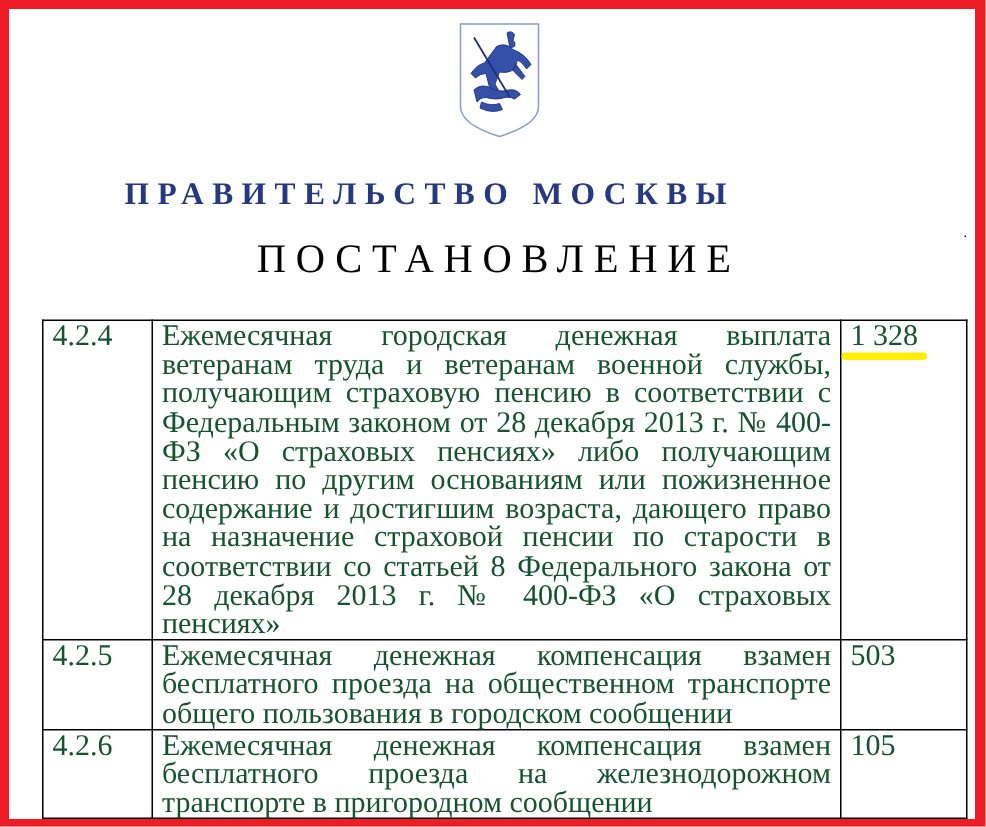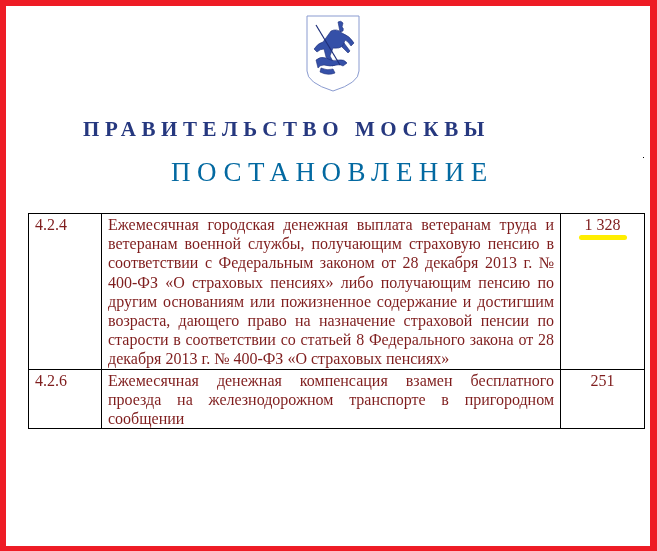--- a/index.html
+++ b/index.html
@@ -18,36 +18,36 @@
     .emblem {
       position: absolute; left: 304px; top: 13px; width: 58px; height: 80px;
     }
     .gov-title {
       position: absolute; left: 0; top: 117px; width: 563px; text-align: center;
       color: #26387f; font-size: 21px; font-weight: bold; letter-spacing: 5.6px;
       padding-left: 10px; box-sizing: border-box;
     }
     .doc-type {
       position: absolute; left: 0; top: 157px; width: 657px; text-align: center;
-      color: #0369a1; font-size: 27px; letter-spacing: 6.5px;
+      color: #000000; font-size: 27px; letter-spacing: 6.5px;
       padding-left: 8px; box-sizing: border-box;
     }
     .tick-mark { position:absolute; left:643px; top:157px; width:1px; height:1px; background:#000; }
     table.doc {
       position: absolute; left: 28px; top: 213px;
       width: 617px; border-collapse: collapse; table-layout: fixed;
-      font-size: 16px; line-height: 19.2px; color: #7f1d1d; font-family: Liberation Serif, serif;
+      font-size: 20px; line-height: 19.2px; color: #14532d; font-family: Liberation Serif, serif;
     }
     table.doc td {
       border: 1px solid #000; vertical-align: top; padding: 1px 6px 0 6px;
     }
     table.doc tr.r1 td { border-top: 1px solid #000; }
     td.num { width: 60px; padding-left: 7px; }
     td.desc { width: 446px; text-align: justify; text-align-last: left; margin-left: 36px; }
-    td.val { text-align: center; width: 71px; }
+    td.val { text-align: left; width: 71px; }
     .highlight {
       display: inline-block; position: relative;
     }
     .highlight::after {
       content: ""; position: absolute; left: -6px; right: -6px; bottom: -6px;
       height: 5px; background: #ffee00; border-radius: 3px;
     }
   </style>
 </head>
 <body>
@@ -73,18 +73,23 @@
 <table class="doc">
   <tbody>
       <tr class="r1">
     <td class="num">4.2.4</td>
     <td class="desc">Ежемесячная городская денежная выплата ветеранам труда и ветеранам военной службы, получающим страховую пенсию в соответствии с Федеральным законом от 28 декабря 2013 г. № 400-ФЗ «О страховых пенсиях» либо получающим пенсию по другим основаниям или пожизненное содержание и достигшим возраста, дающего право на назначение страховой пенсии по старости в соответствии со статьей 8 Федерального закона от 28 декабря 2013 г. № 400-ФЗ  «О страховых пенсиях»</td>
     <td class="val">
       <span class="highlight">1 328</span>
     </td>
   </tr>
   <tr>
+    <td class="num">4.2.5</td>
+    <td class="desc">Ежемесячная денежная компенсация взамен бесплатного проезда на общественном транспорте общего пользования в городском сообщении</td>
+    <td class="val">503</td>
+  </tr>
+  <tr>
     <td class="num">4.2.6</td>
     <td class="desc">Ежемесячная денежная компенсация взамен бесплатного проезда на железнодорожном транспорте в пригородном сообщении</td>
-    <td class="val">251</td>
+    <td class="val">105</td>
   </tr>
 </tbody>
   </table>
 
 </body></html>

